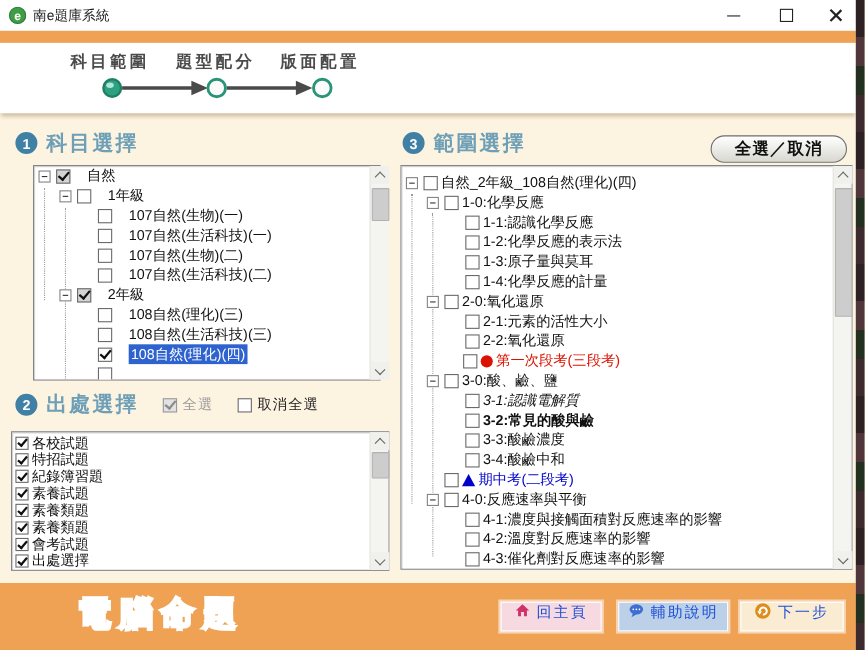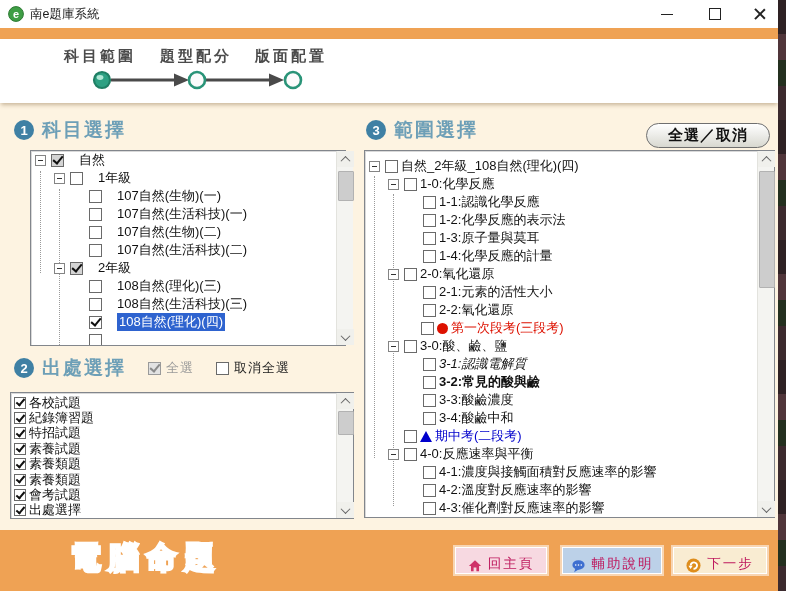--- a/index.html
+++ b/index.html
@@ -68,22 +68,22 @@
   .sb-btn{position:absolute;left:0;width:17px;height:16px;background:#f0f0ec;display:flex;align-items:center;justify-content:center;}
   .sb-btn.up{top:0;} .sb-btn.down{bottom:0;}
   .chev{width:6px;height:6px;border-left:1.6px solid #666;border-top:1.6px solid #666;}
   .chev.up{transform:rotate(45deg) translate(1px,1px);}
   .chev.down{transform:rotate(225deg) translate(1px,1px);}
   .sb-thumb{position:absolute;left:1px;width:14px;background:#cdcdcd;border:1px solid #b2b2b2;border-radius:1px;}
   
   .footer{position:absolute;left:0;top:530px;width:778px;height:61px;background:#efa254;}
   .brand{position:absolute;left:70px;top:7px;font-size:31px;font-weight:bold;letter-spacing:7px;
          color:#efa254;-webkit-text-stroke:2.4px #ffffff;text-shadow:0 0 1px #fff;}
-  .fbtn{position:absolute;top:17px;height:25px;display:flex;align-items:flex-end;justify-content:center;
-        border:1px solid #ffffff;box-shadow:0 0 0 2px rgba(255,255,255,.55);font-size:13.5px;color:#be185d;letter-spacing:2px;cursor:pointer;}
+  .fbtn{position:absolute;top:17px;height:25px;display:flex;align-items:flex-start;justify-content:center;
+        border:1px solid #ffffff;box-shadow:0 0 0 2px rgba(255,255,255,.55);font-size:13.5px;color:#1d4ed8;letter-spacing:2px;cursor:pointer;}
   .fbtn svg{margin-right:6px;}
   .fbtn.home{left:455px;width:90px;background:#f7d9e1;}
   .fbtn.help{left:562px;width:98px;background:#bcd1e8;}
   .fbtn.next{left:673px;width:92px;background:#f9ecd2;}
 </style>
 </head>
 <body>
 
 <div class="window">
 
@@ -228,27 +228,27 @@
       <div class="lrow">
         <span class="cb">
           <b class="mark"></b>
         </span>
         <span class="llabel">各校試題</span>
       </div>
       <div class="lrow">
         <span class="cb">
           <b class="mark"></b>
         </span>
+        <span class="llabel">特招試題</span>
+      </div>
+      <div class="lrow">
+        <span class="cb">
+          <b class="mark"></b>
+        </span>
         <span class="llabel">紀錄簿習題</span>
-      </div>
-      <div class="lrow">
-        <span class="cb">
-          <b class="mark"></b>
-        </span>
-        <span class="llabel">特招試題</span>
       </div>
       <div class="lrow">
         <span class="cb">
           <b class="mark"></b>
         </span>
         <span class="llabel">素養試題</span>
       </div>
       <div class="lrow">
         <span class="cb">
           <b class="mark"></b>

